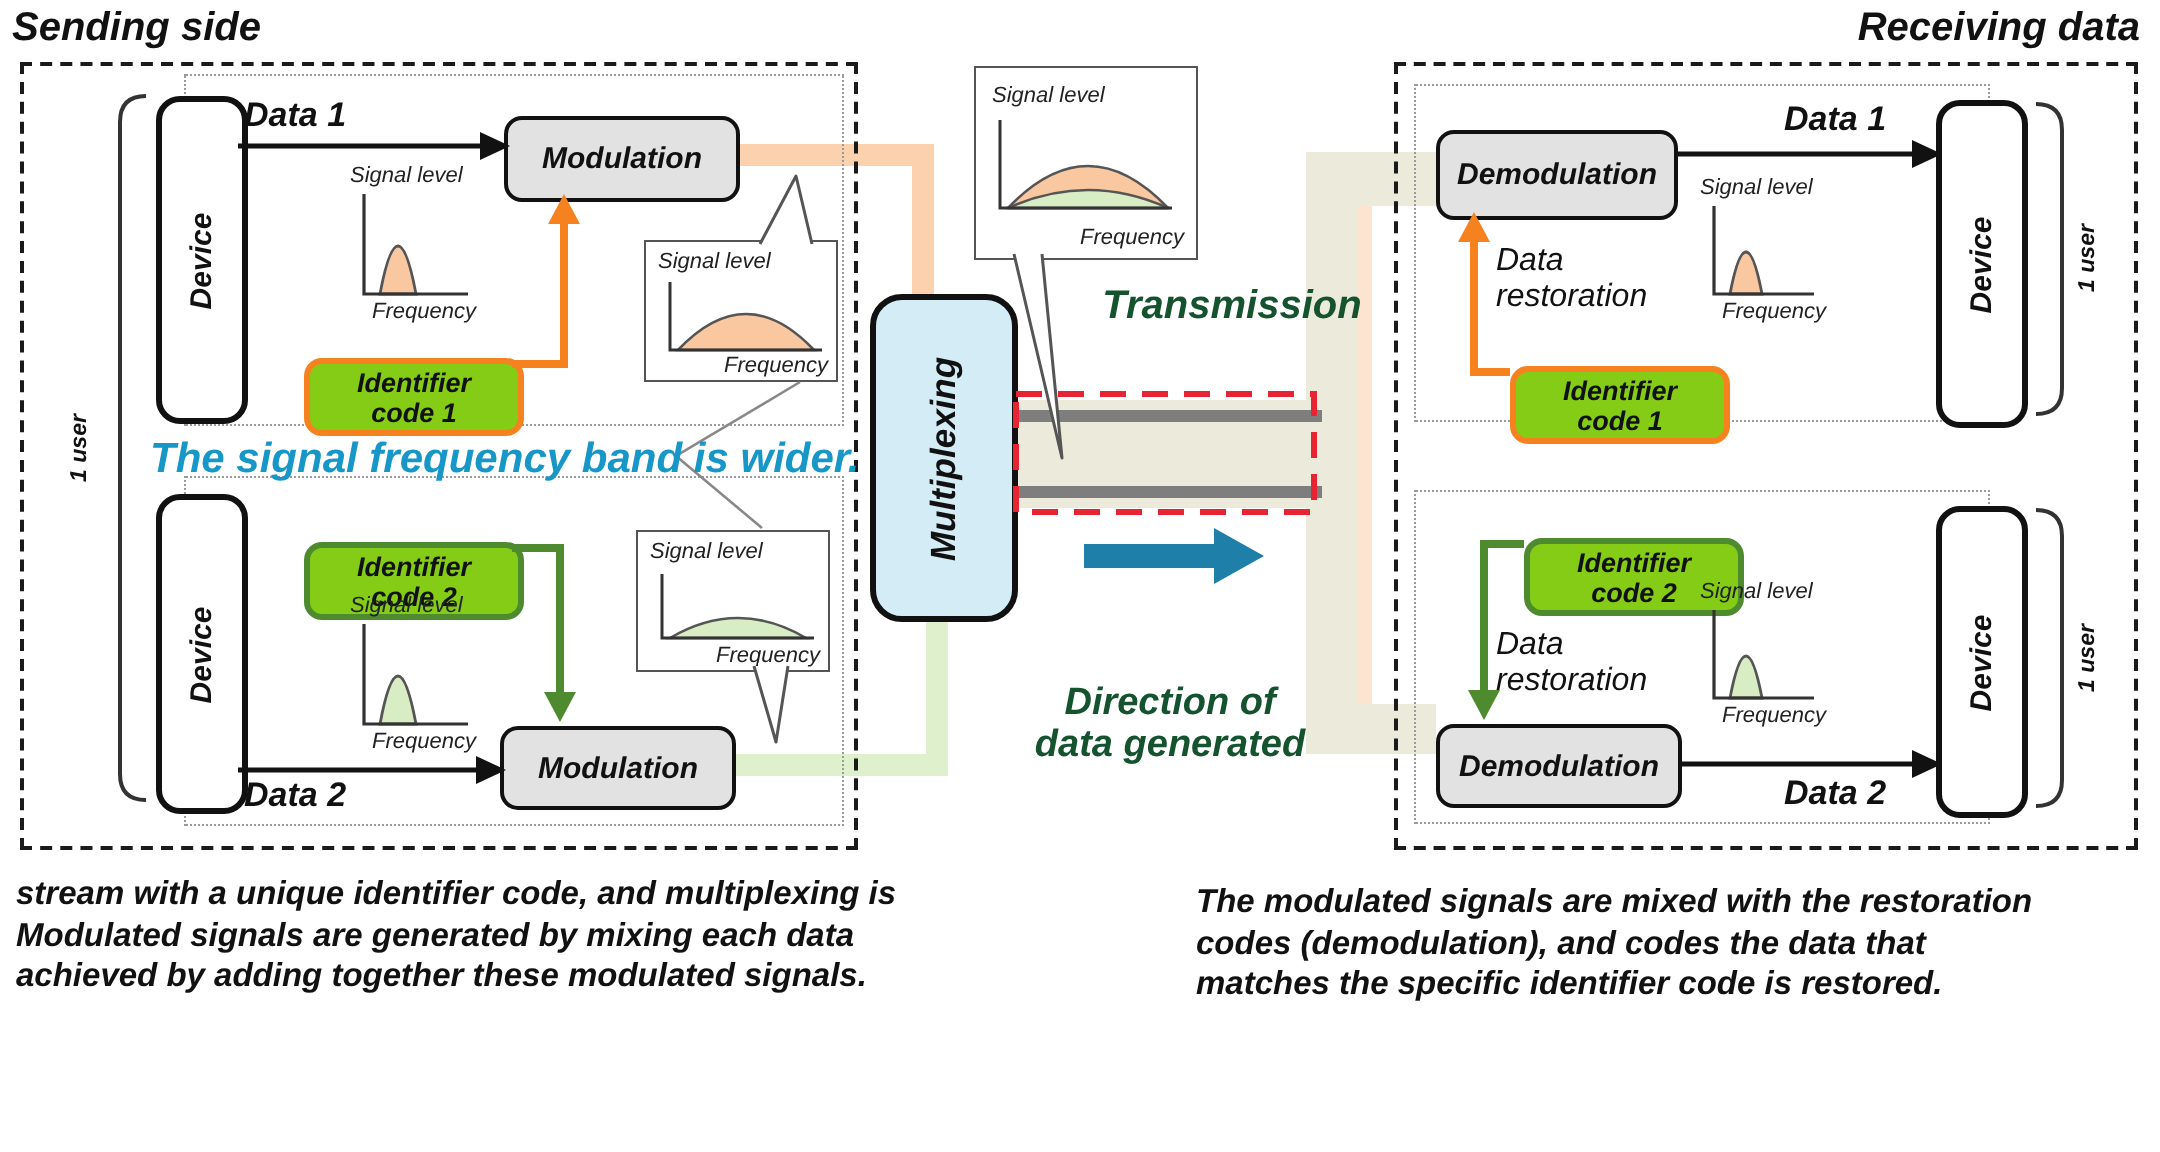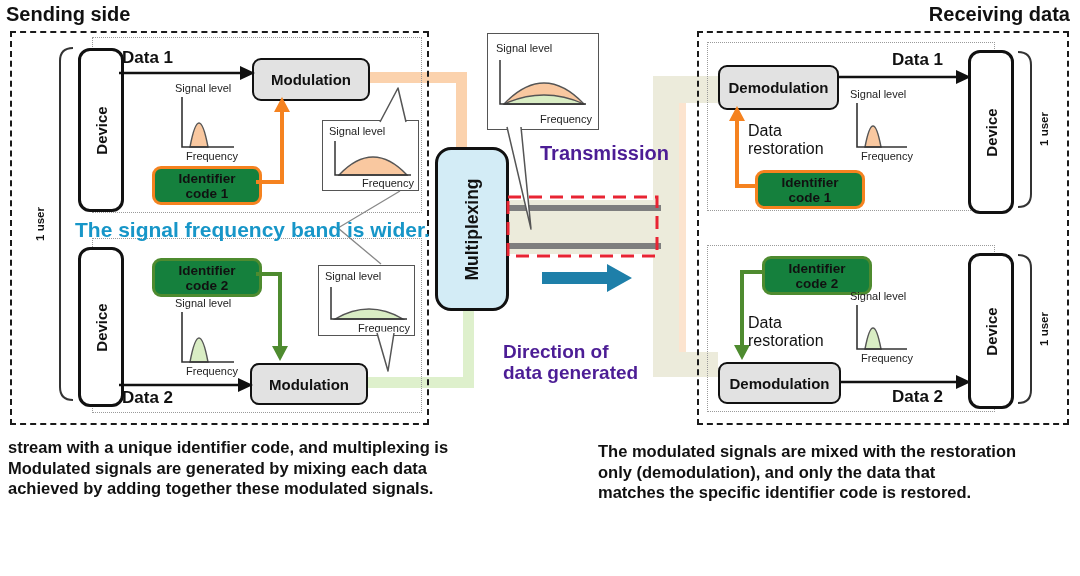--- a/index.html
+++ b/index.html
@@ -1,40 +1,40 @@
 <!DOCTYPE html>
 <html><head>
 <meta charset="utf-8">
 <style>
   html,body{margin:0;padding:0;background:#fff;}
   #canvas{position:relative;width:1080px;height:576px;background:#fff;overflow:hidden;
-          font-family:"Liberation Sans","DejaVu Sans",sans-serif;color:#111;}
+          font-family:"Liberation Sans","DejaVu Sans",sans-serif;color:#111;font-style:italic;}
   .band{position:absolute;z-index:1;}
   .dotted-box{position:absolute;border:1.5px dotted #9a9a9a;z-index:2;}
   .dashed-box{position:absolute;border:2.5px dashed #1a1a1a;z-index:3;}
   .side-title{position:absolute;font-size:20px;font-weight:bold;z-index:7;}
   .device{position:absolute;width:40px;background:#fff;border:3px solid #111;border-radius:12px;
           display:flex;align-items:center;justify-content:center;z-index:5;}
   .device span{transform:rotate(-90deg);white-space:nowrap;font-size:15px;font-weight:bold;}
   .proc{position:absolute;background:#e2e2e2;border:2.5px solid #111;border-radius:9px;
         display:flex;align-items:center;justify-content:center;font-size:15px;font-weight:bold;z-index:5;}
-  .idbox{position:absolute;background:#15803d;border:3px solid #f5821f;border-radius:9px;
-         text-align:center;font-size:13.5px;font-weight:bold;line-height:15px;padding-top:2px;z-index:5;}
+  .idbox{position:absolute;background:#84cc16;border:3px solid #f5821f;border-radius:9px;
+         text-align:center;font-size:13.5px;font-weight:bold;line-height:15px;padding-top:2px;z-index:5;margin-top:13px;}
   .idbox.green{border-color:#4e8b2f;}
   .mux{position:absolute;left:435px;top:147px;width:68px;height:158px;background:#d3ecf6;
        border:3px solid #111;border-radius:16px;display:flex;align-items:center;justify-content:center;z-index:5;}
   .mux span{transform:rotate(-90deg);white-space:nowrap;font-size:17.5px;font-weight:bold;}
   .vt{position:absolute;transform:translate(-50%,-50%) rotate(-90deg);white-space:nowrap;
       font-size:11.5px;font-weight:600;z-index:7;}
   .chart-label{position:absolute;font-size:11px;color:#222;white-space:nowrap;}
   .minichart{position:absolute;width:80px;z-index:5;}
   .bubble{position:absolute;background:#fff;border:1.5px solid #555;z-index:5;}
   .datalbl{position:absolute;font-size:17px;font-weight:bold;z-index:7;white-space:nowrap;}
   .note{position:absolute;font-size:21px;font-weight:bold;color:#1796c8;z-index:7;white-space:nowrap;}
-  .graytxt{position:absolute;color:#4c1d95;font-weight:bold;z-index:7;}
+  .graytxt{position:absolute;color:#14532d;font-weight:bold;text-align:center;z-index:7;}
   .restor{position:absolute;font-size:16px;line-height:18px;z-index:7;white-space:nowrap;}
   .caption{position:absolute;font-size:16.5px;font-weight:bold;line-height:20.5px;z-index:7;white-space:nowrap;}
   svg.overlay{position:absolute;left:0;top:0;z-index:6;pointer-events:none;}
 </style>
 </head>
 <body>
 
 <div id="canvas">
 
   <div class="band" style="left:364px;top:72px;width:103px;height:11px;background:#fbd2ad;"></div>
@@ -191,21 +191,21 @@
   <span class="vt" style="left:1044px;top:129px;">1 user</span>
   <span class="vt" style="left:1044px;top:329px;">1 user</span>
 
   <div class="caption" style="left:8px;top:437px;">
     <div>stream with a unique identifier code, and multiplexing is</div>
     <div>Modulated signals are generated by mixing each data</div>
     <div>achieved by adding together these modulated signals.</div>
   </div>
   <div class="caption" style="left:598px;top:441px;">
     <div>The modulated signals are mixed with the restoration</div>
-    <div>only (demodulation), and only the data that</div>
+    <div>codes (demodulation), and codes the data that</div>
     <div>matches the specific identifier code is restored.</div>
   </div>
 
   <svg class="overlay" width="1080" height="576" viewBox="0 0 1080 576">
     <g stroke="#111" stroke-width="2.5" fill="#111">
       <line x1="119" y1="73" x2="240" y2="73"></line>
         <polygon points="240,66 240,80 255,73" stroke="none"></polygon>
       <line x1="119" y1="385" x2="238" y2="385"></line>
         <polygon points="238,378 238,392 253,385" stroke="none"></polygon>
       <line x1="837" y1="77" x2="956" y2="77"></line>

